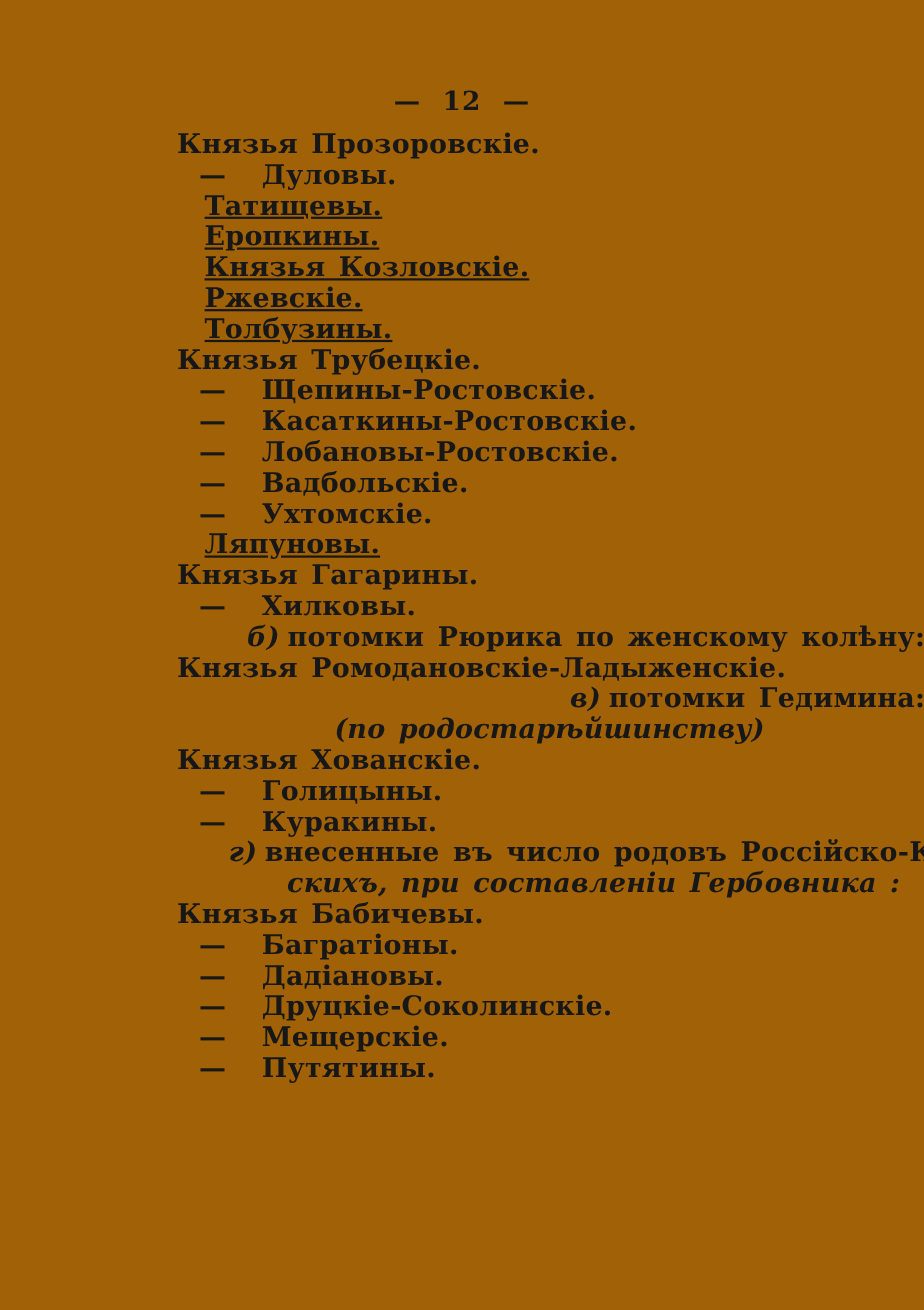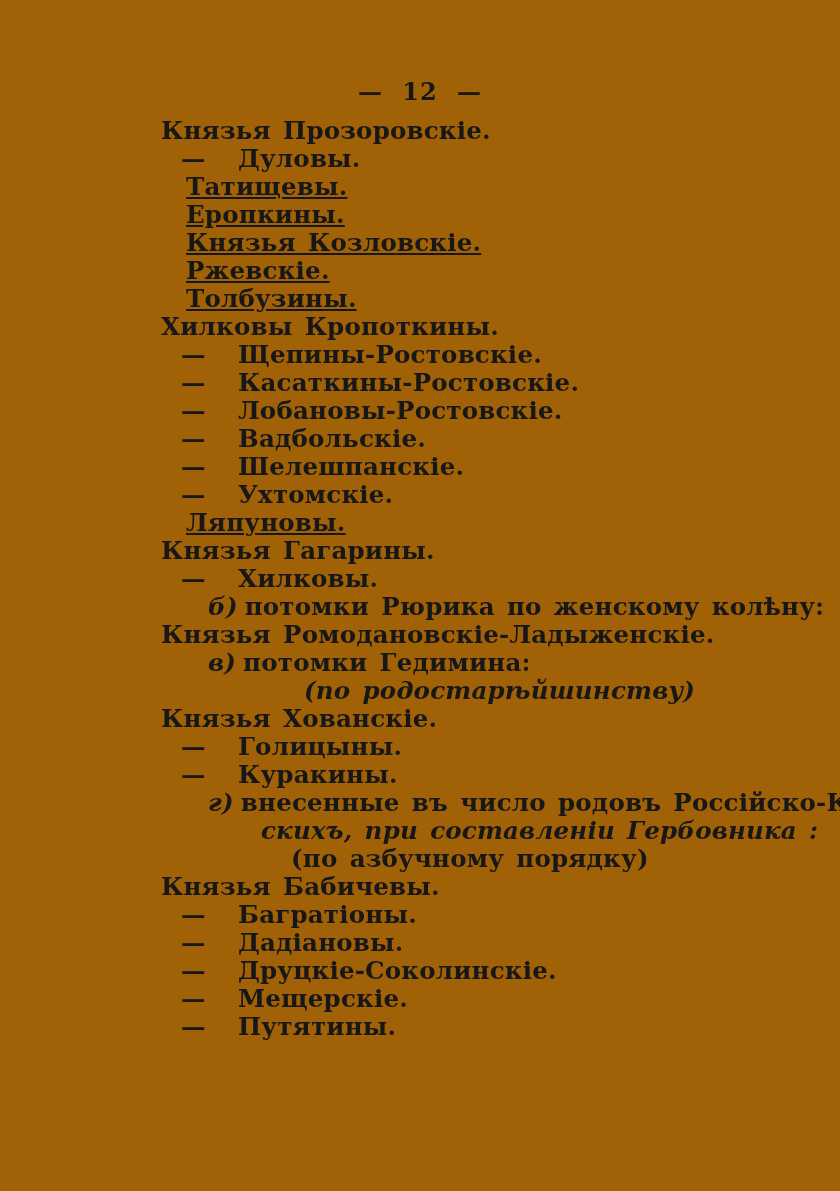--- a/index.html
+++ b/index.html
@@ -46,21 +46,21 @@
     white-space: nowrap;
     word-spacing: 0.14em;
     letter-spacing: 0.2px;
   }
   .t-name   { padding-left: 25px; text-decoration: underline; }
   .t-ditto .ditto-mark {
     display: inline-block;
     width: 57px;
     margin-left: 20px;
   }
-  .t-letter { padding-left: 47px; }
+  .t-letter { padding-left: 47px; text-align: right; }
   .t-letter .item-letter {
     font-style: italic;
     margin-right: 7px;
   }
   .t-cont   { padding-left: 100px; font-style: italic; }
   .t-paren1 { padding-left: 143px; font-style: italic; }
   .t-paren2 { padding-left: 130px; }
 </style>
 </head>
 <body>
@@ -72,40 +72,38 @@
   </div>
 
   <div class="list">
       <div class="line t-family"><span>Князья Прозоровскіе.</span></div>
       <div class="line t-ditto"><span class="ditto-mark">—</span><span>Дуловы.</span></div>
       <div class="line t-name"><span>Татищевы.</span></div>
       <div class="line t-name"><span>Еропкины.</span></div>
       <div class="line t-name"><span>Князья Козловскіе.</span></div>
       <div class="line t-name"><span>Ржевскіе.</span></div>
       <div class="line t-name"><span>Толбузины.</span></div>
-      <div class="line t-family"><span>Хилковы Кропоткины.</span></div>
+      <div class="line t-family"><span>Князья Трубецкіе.</span></div>
       <div class="line t-ditto"><span class="ditto-mark">—</span><span>Щепины-Ростовскіе.</span></div>
       <div class="line t-ditto"><span class="ditto-mark">—</span><span>Касаткины-Ростовскіе.</span></div>
       <div class="line t-ditto"><span class="ditto-mark">—</span><span>Лобановы-Ростовскіе.</span></div>
       <div class="line t-ditto"><span class="ditto-mark">—</span><span>Вадбольскіе.</span></div>
-      <div class="line t-ditto"><span class="ditto-mark">—</span><span>Шелешпанскіе.</span></div>
       <div class="line t-ditto"><span class="ditto-mark">—</span><span>Ухтомскіе.</span></div>
       <div class="line t-name"><span>Ляпуновы.</span></div>
       <div class="line t-family"><span>Князья Гагарины.</span></div>
       <div class="line t-ditto"><span class="ditto-mark">—</span><span>Хилковы.</span></div>
       <div class="line t-letter"><span class="item-letter">б)</span><span>потомки Рюрика по женскому колѣну:</span></div>
       <div class="line t-family"><span>Князья Ромодановскіе-Ладыженскіе.</span></div>
       <div class="line t-letter"><span class="item-letter">в)</span><span>потомки Гедимина:</span></div>
       <div class="line t-paren1"><span>(по родостарѣйшинству)</span></div>
       <div class="line t-family"><span>Князья Хованскіе.</span></div>
       <div class="line t-ditto"><span class="ditto-mark">—</span><span>Голицыны.</span></div>
       <div class="line t-ditto"><span class="ditto-mark">—</span><span>Куракины.</span></div>
       <div class="line t-letter"><span class="item-letter">г)</span><span>внесенные въ число родовъ Россійско-Княже-</span></div>
       <div class="line t-cont"><span>скихъ, при составленіи Гербовника :</span></div>
-      <div class="line t-paren2"><span>(по азбучному порядку)</span></div>
       <div class="line t-family"><span>Князья Бабичевы.</span></div>
       <div class="line t-ditto"><span class="ditto-mark">—</span><span>Багратіоны.</span></div>
       <div class="line t-ditto"><span class="ditto-mark">—</span><span>Дадіановы.</span></div>
       <div class="line t-ditto"><span class="ditto-mark">—</span><span>Друцкіе-Соколинскіе.</span></div>
       <div class="line t-ditto"><span class="ditto-mark">—</span><span>Мещерскіе.</span></div>
       <div class="line t-ditto"><span class="ditto-mark">—</span><span>Путятины.</span></div>
     </div>
 
 </div>
 

